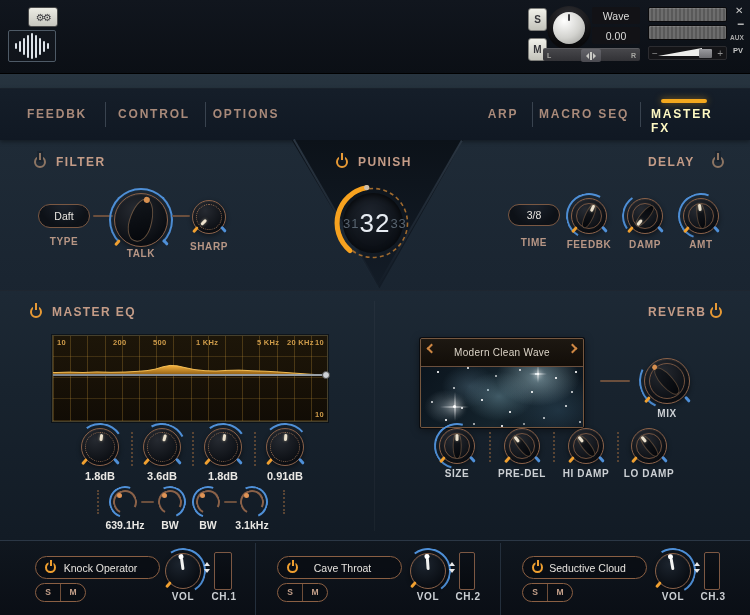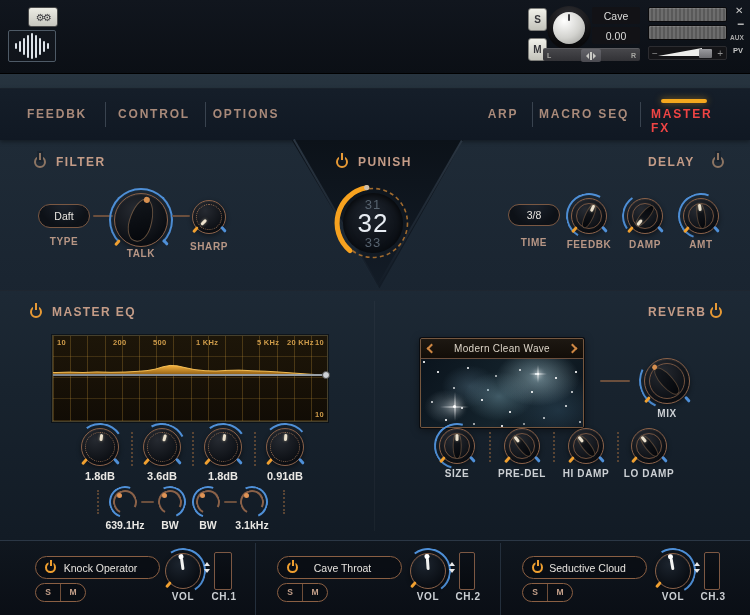--- a/index.html
+++ b/index.html
@@ -51,21 +51,21 @@
 .outvol .mn{position:absolute;left:3px;top:1px;font-size:10px;color:#8e8e8e}
 .outvol .pl2{position:absolute;right:3px;top:1px;font-size:10px;color:#8e8e8e}
 .wedge{position:absolute;left:9px;bottom:3px;width:44px;height:8px;background:#ededeb;clip-path:polygon(0 100%,100% 0,100% 100%)}
 .vhandle{position:absolute;left:50px;top:2px;width:13px;height:9px;background:linear-gradient(#9b9b9f,#6e6e72);border-radius:1px}
 .winbtn{position:absolute;color:#c6c6c6;font-weight:bold}
 
 
 .bodybg{position:absolute;left:0;top:74px;width:750px;height:541px;background:linear-gradient(180deg,#27343f 0%,#1f2b37 12%,#1a2531 38%,#16202c 62%,#141d28 100%)}
 .tabband{position:absolute;left:0;top:88px;width:750px;height:52px;background:linear-gradient(180deg,#151e29,#101823);border-top:1px solid rgba(255,255,255,.04);box-shadow:0 2px 4px rgba(0,0,0,.35)}
 .tab{position:absolute;top:107px;transform:translateX(-50%);font-size:12px;font-weight:bold;letter-spacing:1.8px;color:#a98a7a;cursor:pointer}
-.tab.active{color:#ef4444}
+.tab.active{color:#fef9c3}
 .tabsep{position:absolute;top:102px;width:1px;height:25px;background:#39434f}
 .tab-ind{position:absolute;left:661px;top:99px;width:46px;height:4px;background:#f4a81e;border-radius:2px;box-shadow:0 0 7px rgba(244,168,30,.55)}
 .fxrow{position:absolute;left:0;top:140px;width:750px;height:150px}
 .vshape{position:absolute;left:280px;top:0;width:195px;height:150px;background:linear-gradient(180deg,#0c1219,#131c27);clip-path:polygon(6% 0,94% 0,51% 99%)}
 .vedge{position:absolute;top:0;width:1.5px;height:172px;background:linear-gradient(rgba(150,180,210,.22),rgba(150,180,210,0));transform-origin:top left}
 .midrow{position:absolute;left:0;top:290px;width:750px;height:250px;background:linear-gradient(180deg,#1d2935 0%,#18232e 40%,#121b25 100%);border-top:1px solid rgba(255,255,255,.05)}
 .midsep{position:absolute;left:374px;top:10px;width:1px;height:230px;background:rgba(255,255,255,.035)}
 .mixbar{position:absolute;left:0;top:540px;width:750px;height:75px;background:linear-gradient(180deg,#10171f,#0a0e15);border-top:1px solid #2b3745}
 .stripsep{position:absolute;top:2px;width:1px;height:72px;background:#242f3c}
 
@@ -95,34 +95,34 @@
 .bigdot{position:absolute;left:50%;top:1%;width:6px;height:6px;transform:translateX(-50%);background:#d89050;border-radius:50%}
 .kptrw{position:absolute;left:50%;top:8%;width:2.5px;height:40%;transform:translateX(-50%);background:#f2f2f0;border-radius:2px}
 .voldot{position:absolute;left:50%;top:-4%;width:5px;height:5px;transform:translateX(-50%);background:#fff;border-radius:50%}
 .tk{position:absolute;width:2.5px;height:7px;border-radius:2px}
 .tko{background:#f0a030;left:2px;bottom:1px;transform:rotate(42deg)}
 .tkb{background:#4f90d8;right:2px;bottom:1px;transform:rotate(-42deg)}
 .cring{position:absolute;inset:1px;border-radius:50%;border:2px solid #8a6148;border-bottom-color:transparent;transform:rotate(-18deg)}
 .cdot{position:absolute;left:21%;top:15%;width:5px;height:5px;background:#e09455;border-radius:50%}
 
 
-.pk-face{position:absolute;inset:7px;border-radius:50%;background:radial-gradient(circle at 45% 32%,#1d232c,#0b0f15 72%);box-shadow:inset 0 2px 7px rgba(0,0,0,.75);display:flex;flex-direction:column;align-items:center;justify-content:center}
+.pk-face{position:absolute;inset:7px;border-radius:50%;background:radial-gradient(circle at 45% 32%,#1d232c,#0b0f15 72%);box-shadow:inset 0 2px 7px rgba(0,0,0,.75);display:flex;flex-direction:row;align-items:center;justify-content:flex-start}
 .pk-prev,.pk-next{font-size:13px;color:#57636f;line-height:13px;letter-spacing:1px}
 .pk-val{font-size:26px;font-weight:300;color:#e7ecf2;line-height:25px;letter-spacing:1px}
 
 
 .eqgraph{position:absolute;left:52px;top:335px;width:276px;height:87px;background:linear-gradient(180deg,#1d1609 0%,#191207 45%,#110c05 100%);border:1px solid #46402c;box-shadow:0 0 0 1px rgba(0,0,0,.45)}
 .eqgrid{position:absolute;inset:0;background:repeating-linear-gradient(90deg,rgba(212,160,60,.26) 0 1px,transparent 1px 17.2px),repeating-linear-gradient(0deg,rgba(212,160,60,.2) 0 1px,transparent 1px 21.5px)}
 .eqlabel{position:absolute;top:2px;font-size:7.5px;font-weight:bold;color:#cf9c4a;letter-spacing:.3px}
 .eqline{position:absolute;left:0;right:0;top:38px;height:2px;background:linear-gradient(90deg,#7e858d,#9aa1a8)}
 .eqhandle{position:absolute;right:-3px;top:35px;width:8px;height:8px;border-radius:50%;background:#ced2d6;border:1px solid #4a4a4a}
 
 
 .prevbox{position:absolute;left:420px;top:338px;width:164px;height:90px;border:1px solid #75573f;box-shadow:0 0 0 1px #0a0c10,0 2px 8px rgba(0,0,0,.5);border-radius:2px;overflow:hidden}
-.prevhead{position:absolute;left:0;top:0;right:0;height:20px;background:linear-gradient(#1d1812,#120d08);border-bottom:1px solid #6b4f3d;display:flex;align-items:center;justify-content:center;color:#ddd5c8;font-size:10px;letter-spacing:.3px}
+.prevhead{position:absolute;left:0;top:0;right:0;height:28px;background:linear-gradient(#1d1812,#120d08);border-bottom:1px solid #6b4f3d;display:flex;align-items:center;justify-content:center;color:#ddd5c8;font-size:10px;letter-spacing:.3px}
 .chev{position:absolute;top:6px;width:7px;height:7px;border-left:2px solid #cf8743;border-bottom:2px solid #cf8743;cursor:pointer}
 .chev.left{left:7px;transform:rotate(45deg)}
 .chev.right{right:7px;transform:rotate(-135deg)}
 .neb{position:absolute;left:0;top:20px;right:0;bottom:0;background:radial-gradient(60px 40px at 72% 28%,rgba(168,200,210,.55),transparent 70%),radial-gradient(50px 35px at 48% 55%,rgba(120,160,175,.45),transparent 70%),radial-gradient(40px 30px at 30% 40%,rgba(90,120,140,.4),transparent 70%),radial-gradient(70px 50px at 85% 75%,rgba(50,80,100,.5),transparent 75%),radial-gradient(30px 24px at 15% 70%,rgba(190,210,220,.3),transparent 70%),linear-gradient(120deg,#0b141d,#14232c 55%,#0a1119)}
 .stars{position:absolute;left:2px;top:2px;width:1.6px;height:1.6px;border-radius:50%;background:#fff;box-shadow:14px 10px 0 0 #fff,30px 26px 0 0 rgba(255,255,255,.75),44px 6px 0 0 rgba(255,255,255,.9),58px 38px 0 0 #fff,72px 14px 0 0 rgba(255,255,255,.7),86px 50px 0 0 #fff,96px 8px 0 0 rgba(255,255,255,.8),108px 30px 0 0 #fff,120px 56px 0 0 rgba(255,255,255,.75),132px 16px 0 0 #fff,142px 44px 0 0 rgba(255,255,255,.85),152px 10px 0 0 #fff,156px 60px 0 0 rgba(255,255,255,.7),8px 40px 0 0 rgba(255,255,255,.8),22px 58px 0 0 #fff,50px 62px 0 0 rgba(255,255,255,.7),78px 64px 0 0 #fff,100px 62px 0 0 rgba(255,255,255,.6),38px 46px 0 0 rgba(255,255,255,.9),64px 28px 0 0 rgba(210,230,240,.8),112px 12px 0 0 rgba(210,230,240,.9),148px 30px 0 0 rgba(255,255,255,.8)}
 .flare{position:absolute;left:32px;top:46px;width:3px;height:3px;background:#fff;border-radius:50%;box-shadow:0 0 9px 3px rgba(255,255,255,.85)}
 .flare::before{content:"";position:absolute;left:50%;top:-13px;width:1px;height:29px;background:linear-gradient(transparent,#fff,transparent);transform:translateX(-50%)}
 .flare::after{content:"";position:absolute;top:50%;left:-13px;height:1px;width:29px;background:linear-gradient(90deg,transparent,#fff,transparent);transform:translateY(-50%)}
 .flare.small{left:116px;top:14px;width:2px;height:2px;box-shadow:0 0 5px 2px rgba(255,255,255,.7)}
 .flare.small::before{top:-8px;height:18px}
@@ -159,21 +159,21 @@
         <b style="height:11px"></b>
         <b style="height:6px"></b>
     </div>
 
 
     <div class="sm-btn" style="top:8px">S</div>
     <div class="sm-btn" style="top:38px">M</div>
 
     <i class="tune-base"></i>
     <div class="tune-knob"></div>
-    <div class="tbox" style="top:7px">Cave</div>
+    <div class="tbox" style="top:7px">Wave</div>
     <div class="tbox" style="top:27px">0.00</div>
 
     <div class="pan">
       <b style="left:4px">L</b>
       <b style="right:4px">R</b>
       <span class="pan-h">
           <i class="pl"></i>
           <i class="pm"></i>
           <i class="pr"></i>
         </span>

